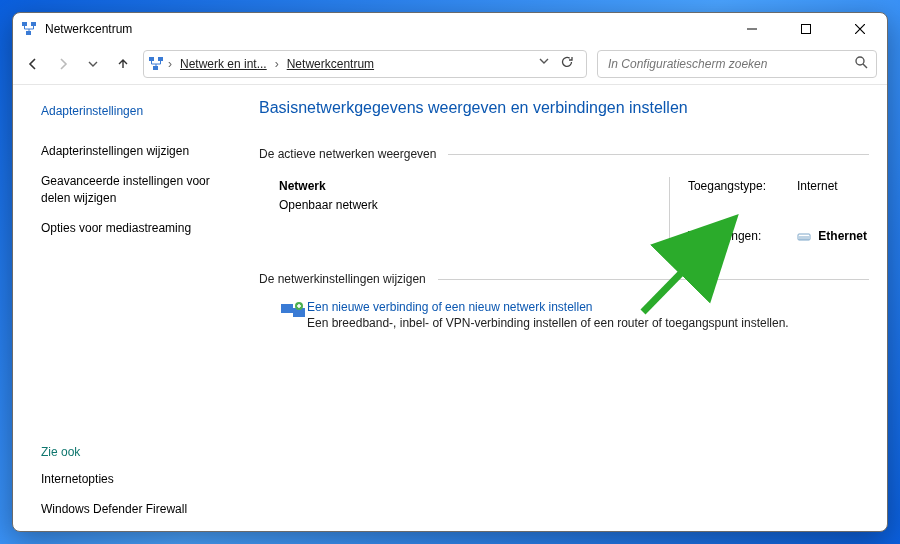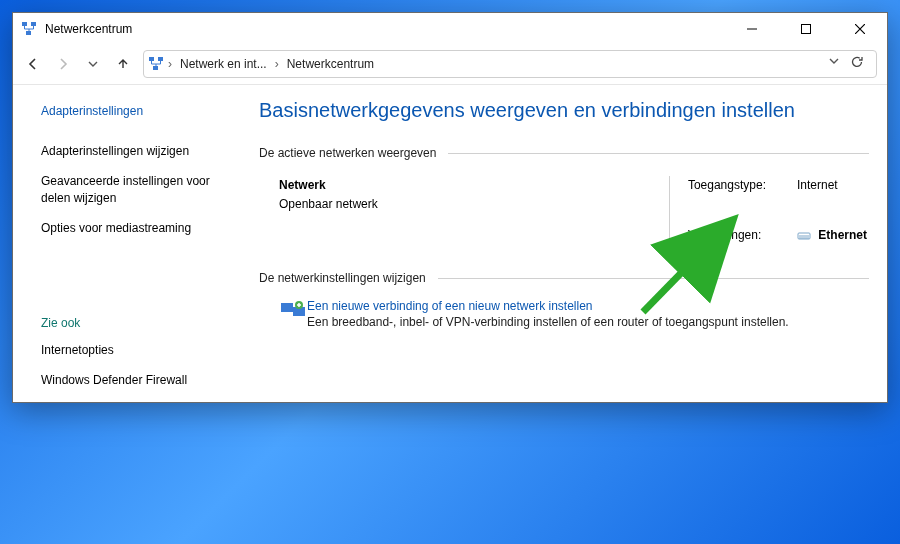--- a/index.html
+++ b/index.html
@@ -9,24 +9,24 @@
     font-size: 12px;
     color: #000;
     background: linear-gradient(135deg, #0a5fde 0%, #4aa3ff 50%, #0a5fde 100%);
     width: 900px;
     height: 544px;
     overflow: hidden;
     padding: 12px;
   }
   .window {
     width: 876px;
-    height: 391px;
+    height: 520px;
     background: #fff;
     border: 1px solid #6a6a6a;
-    border-radius: 0;
+    border-radius: 8px;
     box-shadow: 0 8px 30px rgba(0,0,0,.35);
     display: flex;
     flex-direction: column;
     overflow: hidden;
   }
   .titlebar {
     height: 32px;
     display: flex;
     align-items: center;
     padding: 0 4px 0 8px;
@@ -62,21 +62,21 @@
     height: 28px;
     border: 1px solid #cfcfcf;
     border-radius: 4px;
     display: flex;
     align-items: center;
     padding: 0 4px;
     gap: 4px;
     font-size: 12px;
     position: relative;
   }
-  .addr .crumb { color:#222; padding:0 4px; white-space:nowrap; }
+  .addr .crumb { color:#222; padding:0 4px; white-space:nowrap;text-decoration:underline; }
   .addr .arrow { color:#666; }
   .addr .end-controls { margin-left:auto; display:flex; gap:10px; padding-right:8px; }
   .search {
     width: 280px;
     height: 28px;
     border: 1px solid #cfcfcf;
     border-radius: 4px;
     display: flex;
     align-items: center;
     padding: 0 8px;
@@ -109,22 +109,22 @@
   .sidebar .cp-home { color:#0b57b1; font-size:12px; margin-bottom:10px; }
   .sidebar .see-also { color:#0f766e; margin-top:auto; padding-bottom:2px; font-size:12px; }
   .main {
     flex: 1;
     padding: 10px 18px 10px 26px;
     position: relative;
   }
   h1.page-title {
     color: #0b57b1;
     font-weight: 400;
-    font-size: 20px;
-    margin: 4px 0 24px 0;
+    font-size: 16px;
+    margin: 4px 0 30px 0;
   }
   .section-hdr {
     display: flex;
     align-items: center;
     margin: 4px 0 10px 0;
     color: #222;
   }
   .section-hdr .line { flex:1; height:1px; background:#d0d0d0; margin-left:12px; }
   .net-block {
     display: flex;
@@ -220,20 +220,29 @@
         <span>
           <svg width="12" height="12">
               <path d="M2 4 L6 8 L10 4" fill="none" stroke="#555" stroke-width="1.4"></path>
             </svg>
         </span>
         <span>
           <svg width="14" height="14">
               <path d="M11.5 7 A4.5 4.5 0 1 1 9.7 3.3 M12 2 V5 H9" fill="none" stroke="#444" stroke-width="1.3"></path>
             </svg>
         </span>
+      </span>
+    </div>
+    <div class="search">
+      <input type="text" placeholder="In Configuratiescherm zoeken" style="">
+      <span>
+        <svg width="14" height="14">
+            <circle cx="6" cy="6" r="4" fill="none" stroke="#555" stroke-width="1.4"></circle>
+            <line x1="9" y1="9" x2="13" y2="13" stroke="#555" stroke-width="1.4"></line>
+          </svg>
       </span>
     </div>
   </div>
 
   <div class="content">
 
     <div class="sidebar">
       <a href="#" class="cp-home">Adapterinstellingen</a>
       <a href="#">Adapterinstellingen wijzigen</a>
       <a href="#">Geavanceerde instellingen voor delen wijzigen</a>

